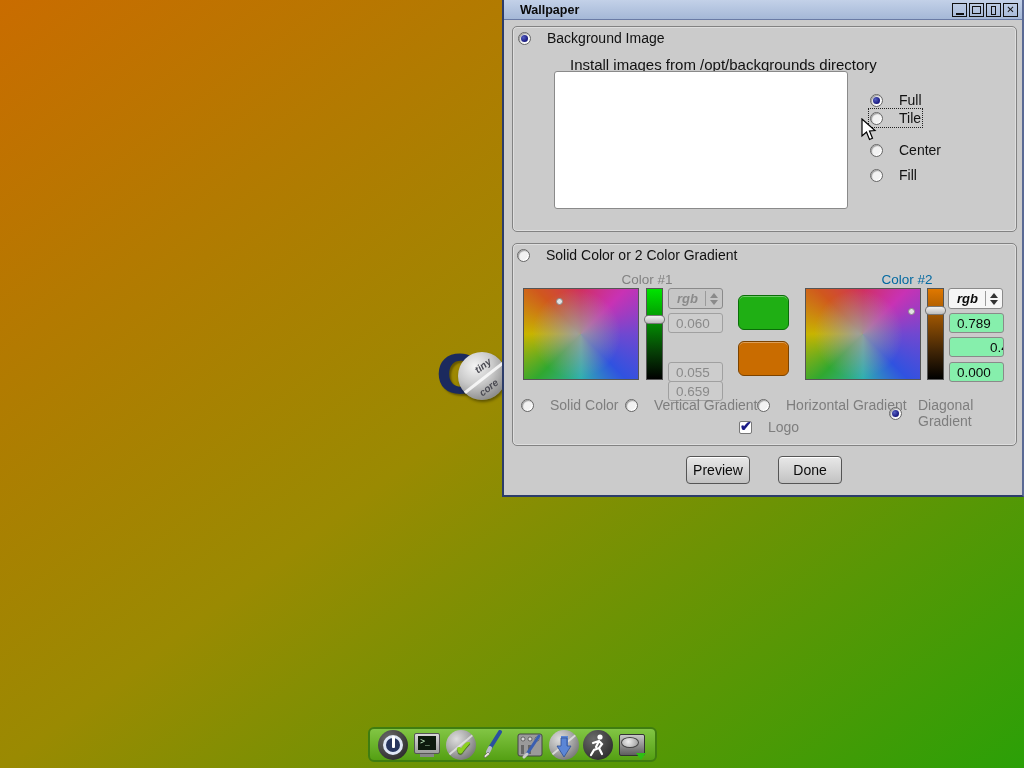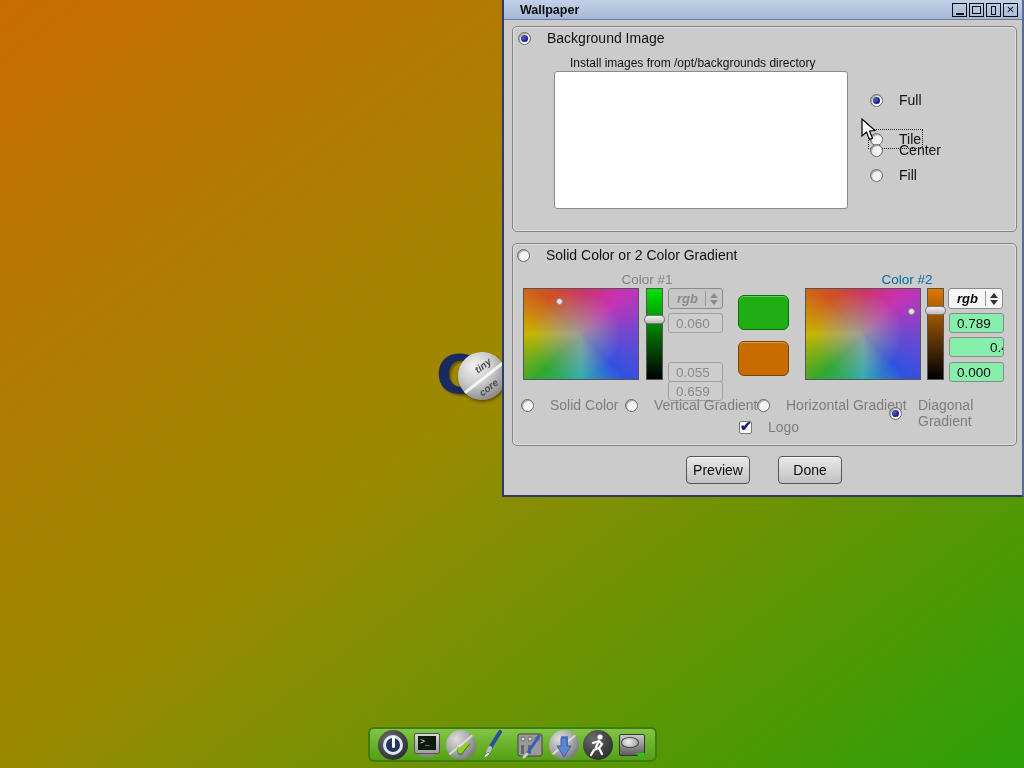--- a/index.html
+++ b/index.html
@@ -41,21 +41,21 @@
 
   
   .radio { width:13px; height:13px; border-radius:50%; background:#f2f2f2;
     border:1px solid #666; box-shadow:inset 1px 1px 1px rgba(0,0,0,.35), inset -1px -1px 1px #fff; position:relative; flex:none;}
   .radio.sel::after { content:""; position:absolute; left:2px; top:2px; width:7px; height:7px;
     border-radius:50%; background:radial-gradient(circle at 35% 35%, #5560c0, #181880 70%); }
   .rrow { position:absolute; display:flex; align-items:center; gap:16px; font-size:14px; color:#111; }
   .rrow.gray { color:#7e7e7e; }
   .focusbox { outline:1px dotted #222; outline-offset:1px; }
 
-  .hintlabel { position:absolute; left:66px; top:56px; font-size:12px; color:#111; }
+  .hintlabel { position:absolute; left:66px; top:56px; font-size:15px; color:#111; }
   .listbox { position:absolute; left:50px; top:71px; width:294px; height:138px;
     background:#fff; border:1px solid #8a8a8a; border-radius:3px; }
 
   
   .collabel { position:absolute; font-size:13.5px; }
   .c1lab { left:88px; top:272px; width:110px; text-align:center; color:#828282; }
   .c2lab { left:353px; top:272px; width:100px; text-align:center; color:#0369a1; }
 
   .picker2d { position:absolute; width:116px; height:92px; border:1px solid #555;
     background:
@@ -171,21 +171,21 @@
         <span>Background Image</span>
       </div>
     </div>
     <div class="hintlabel">Install images from /opt/backgrounds directory</div>
     <div class="listbox"></div>
 
     <div class="rrow" style="left:366px; top:92px;">
       <div class="radio sel"></div>
       <span>Full</span>
     </div>
-    <div class="rrow focusbox" style="left:366px; top:131px;">
+    <div class="rrow focusbox" style="left:366px; top:110px;">
       <div class="radio"></div>
       <span>Tile</span>
     </div>
     <div class="rrow" style="left:366px; top:142px;">
       <div class="radio"></div>
       <span>Center</span>
     </div>
     <div class="rrow" style="left:366px; top:167px;">
       <div class="radio"></div>
       <span>Fill</span>

